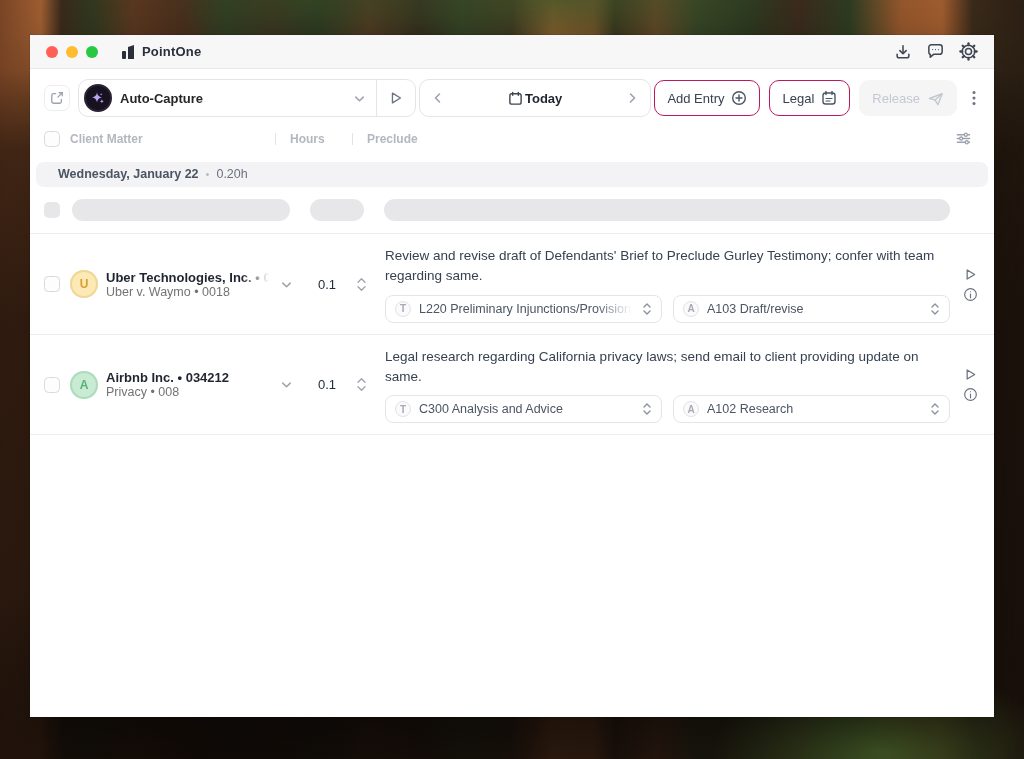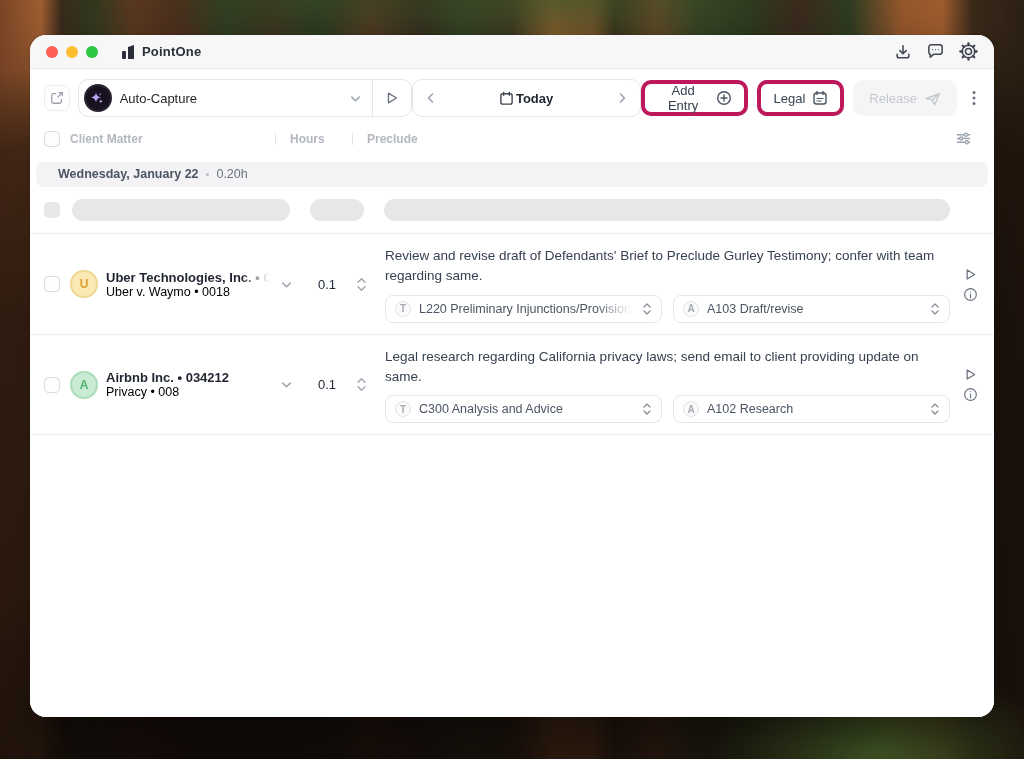--- a/index.html
+++ b/index.html
@@ -9,47 +9,47 @@
     background:
       radial-gradient(500px 300px at 22% 102%, rgba(15,9,6,.85), rgba(15,9,6,0) 75%),
       radial-gradient(240px 130px at 86% 99%, rgba(74,104,44,.85), rgba(74,104,44,0) 70%),
       radial-gradient(320px 90px at 55% 0%, rgba(66,88,42,.8), rgba(66,88,42,0) 70%),
       radial-gradient(220px 80px at 30% 0%, rgba(56,76,38,.7), rgba(56,76,38,0) 70%),
       linear-gradient(180deg, rgba(0,0,0,0) 0px, rgba(0,0,0,0) 70px, rgba(26,16,10,.55) 150px, rgba(24,14,9,.72) 320px, rgba(20,12,8,.78) 100%),
       linear-gradient(90deg,#7a4526 0%,#9e5e31 4%,#3a2a1c 6%,#31391f 9%,#5a3820 13%,#4a2e1c 18%,#2f3b22 22%,#3c2d1e 27%,#273320 31%,#553621 36%,#31271c 41%,#2e3a22 45%,#3a2b1d 50%,#a4612e 54%,#8a5129 58%,#342718 60%,#6b4226 64%,#334024 68%,#2c381f 73%,#3b2b1d 78%,#2e3c22 83%,#95572c 88%,#a05d2f 92%,#3a2a1a 95%,#2c2014 100%);
   }
   .window {
     position:absolute; left:30px; top:35px; width:964px; height:682px;
-    background:#fff; border-radius:16px;
+    background:#fff; border-radius:0;
     box-shadow:0 24px 60px rgba(0,0,0,.45), 0 0 0 .5px rgba(0,0,0,.18);
     display:flex; flex-direction:column; overflow:hidden;
   }
   
   .titlebar { height:34px; flex:0 0 34px; background:#f7f7f8; border-bottom:1px solid #e7e7e9; display:flex; align-items:center; padding:0 16px; }
   .lights { display:flex; gap:8px; }
   .light { width:12px; height:12px; border-radius:50%; }
   .logo-group { display:flex; align-items:center; gap:6px; margin-left:23px; }
   .app-title { font-size:13px; font-weight:700; color:#2a2f3a; letter-spacing:.2px; }
   .titlebar-right { margin-left:auto; display:flex; align-items:center; gap:14px; color:#3f4652; }
   .icon-btn { background:none; border:none; cursor:pointer; color:inherit; display:flex; align-items:center; justify-content:center; padding:0; }
   
   .toolbar { display:flex; align-items:center; padding:10px 14px 8px; }
   .compose-btn { width:26px; height:26px; border:1px solid #ededef; border-radius:7px; background:#fff; color:#9ca3af; display:flex; align-items:center; justify-content:center; margin-right:8px; cursor:pointer; }
   .capture-group { width:338px; height:38px; border:1px solid #e5e5e8; border-radius:10px; display:flex; align-items:center; padding-left:5px; background:#fff; }
   .sparkle-avatar { width:28px; height:28px; border-radius:50%; background:#171220; border:2px solid #2b2433; display:flex; align-items:center; justify-content:center; }
-  .capture-label { margin:0 8px; font-size:13px; font-weight:400; color:#27272a; }
+  .capture-label { margin:0 8px; font-size:13px; font-weight:700; color:#27272a; }
   .capture-chevron { margin-left:auto; margin-right:10px; color:#9ca3af; background:none; border:none; display:flex; cursor:pointer; }
   .capture-divider { width:1px; align-self:stretch; background:#e5e5e8; }
   .capture-play { width:38px; align-self:stretch; display:flex; align-items:center; justify-content:center; color:#6b7280; background:none; border:none; cursor:pointer; }
   .date-nav { width:232px; height:38px; border:1px solid #e5e5e8; border-radius:10px; margin:0 auto; display:flex; align-items:center; background:#fff; }
   .date-arrow { width:36px; align-self:stretch; background:none; border:none; color:#9ca3af; display:flex; align-items:center; justify-content:center; cursor:pointer; }
   .date-center { flex:1; display:flex; align-items:center; justify-content:center; gap:2px; color:#3f4652; }
   .date-label { font-size:13px; font-weight:700; color:#1f2430; }
   .toolbar-right { display:flex; align-items:center; gap:9px; }
-  .tb-btn { height:36px; border:4px solid #be185d; border-radius:10px; background:#fff; display:flex; align-items:center; gap:7px; padding:0 12px; font-size:13px; color:#374151; cursor:pointer; font-family:inherit; }
+  .tb-btn { height:36px; border:1px solid #be185d; border-radius:10px; background:#fff; display:flex; align-items:center; gap:7px; padding:0 12px; font-size:13px; color:#374151; cursor:pointer; font-family:inherit; }
   .tb-btn .bicon { color:#4b5563; display:flex; }
   .tb-btn.disabled { background:#f5f5f6; border-color:#f5f5f6; color:#c4c8d0; cursor:default; }
   .tb-btn.disabled .bicon { color:#c4c8d0; }
   .kebab-btn { background:none; border:none; color:#6b7280; padding:2px 4px; margin-left:2px; cursor:pointer; display:flex; }
   
   .thead { display:flex; align-items:center; padding:5px 22px 7px 14px; font-size:12px; font-weight:700; color:#b3b7c0; }
   .checkbox { width:16px; height:16px; border:1.5px solid #d9d9de; border-radius:4.5px; background:#fdfdfe; flex:0 0 16px; cursor:pointer; }
   .thead .checkbox { margin-right:10px; }
   .th-client { width:205px; }
   .th-div { width:1px; height:12px; background:#e3e3e6; margin-right:14px; }
@@ -68,21 +68,21 @@
   .skel-1 { width:218px; margin-right:20px; }
   .skel-2 { width:54px; margin-right:20px; }
   .skel-3 { flex:1; }
   
   .entry-row { display:flex; align-items:center; padding:12px 12px 11px 14px; border-bottom:1px solid #ededf0; }
   .entry-row .checkbox { margin-right:10px; }
   .avatar { width:28px; height:28px; border-radius:50%; display:flex; align-items:center; justify-content:center; font-size:12px; font-weight:700; margin-right:8px; flex:0 0 28px; }
   .client-block { width:165px; overflow:hidden; }
   .client-name { font-size:13px; font-weight:700; color:#1f2430; white-space:nowrap; overflow:hidden; }
   .fade-clip { -webkit-mask-image:linear-gradient(90deg,#000 82%,transparent 99%); mask-image:linear-gradient(90deg,#000 82%,transparent 99%); }
-  .client-matter { font-size:12.5px; color:#000000; margin-top:0; white-space:nowrap; overflow:hidden; }
+  .client-matter { font-size:12.5px; color:#737373; margin-top:0; white-space:nowrap; overflow:hidden; }
   .row-chevron { width:30px; background:none; border:none; color:#9ca3af; display:flex; align-items:center; justify-content:center; cursor:pointer; flex:0 0 30px; }
   .hours-cluster { width:66px; display:flex; align-items:center; justify-content:flex-end; gap:20px; flex:0 0 66px; }
   .hours-value { font-size:13px; color:#1f2937; }
   .stepper { display:flex; flex-direction:column; gap:1px; color:#9ca3af; }
   .stepper button { background:none; border:none; color:inherit; padding:0; line-height:0; cursor:pointer; display:flex; }
   .narr-col { flex:1; margin:0 8px 0 18px; }
   .narr-text { font-size:13.5px; color:#374151; line-height:1.5; }
   .select-line { display:flex; gap:11px; margin-top:8px; }
   .code-select { flex:1; height:28px; border:1px solid #e5e5e8; border-radius:8px; background:#fff; display:flex; align-items:center; gap:8px; padding:0 9px; cursor:pointer; min-width:0; }
   .code-badge { width:16px; height:16px; border-radius:50%; border:1px solid #e3e3e6; background:#fafafa; color:#a7abb3; font-size:10px; font-weight:700; display:flex; align-items:center; justify-content:center; flex:0 0 16px; }

